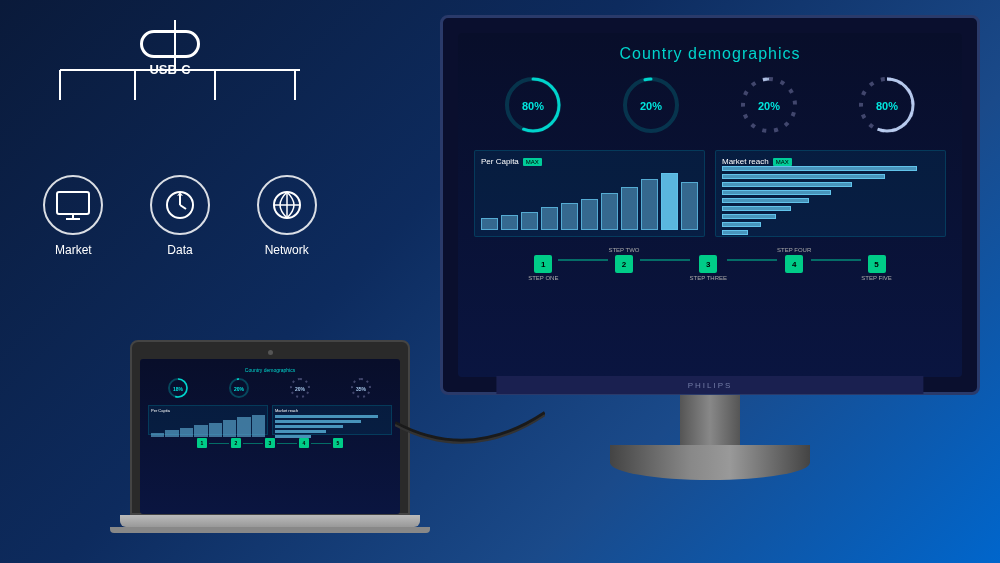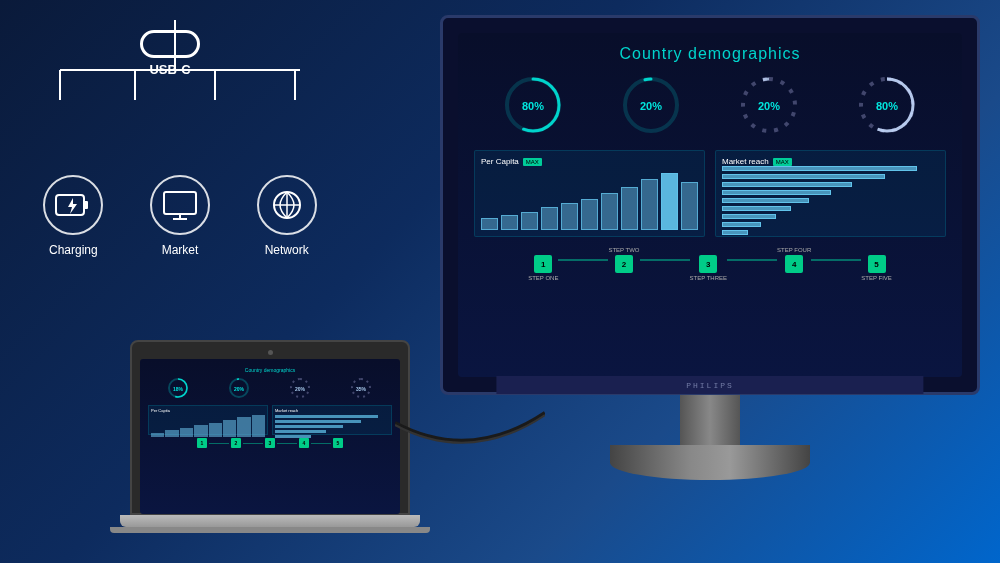--- a/index.html
+++ b/index.html
@@ -108,21 +108,20 @@
       position: absolute;
       bottom: -2px;
       left: 50%;
       transform: translateX(-50%);
       width: 80%;
       height: 18px;
       background: #1a2050;
       display: flex;
       align-items: center;
       justify-content: center;
-      font-family: Liberation Mono, monospace;
     }
 
     .monitor-stand-neck {
       width: 60px;
       height: 50px;
       background: linear-gradient(90deg, #555 0%, #888 50%, #555 100%);
       margin: 0 auto;
       position: relative;
     }
 
@@ -413,45 +412,46 @@
     <line x1="40" y1="50" x2="280" y2="50" stroke="white" stroke-width="2"></line>
 
     <line x1="40" y1="50" x2="40" y2="80" stroke="white" stroke-width="2"></line>
     <line x1="115" y1="50" x2="115" y2="80" stroke="white" stroke-width="2"></line>
     <line x1="195" y1="50" x2="195" y2="80" stroke="white" stroke-width="2"></line>
     <line x1="275" y1="50" x2="275" y2="80" stroke="white" stroke-width="2"></line>
   </svg>
 
   <div class="icons-row">
 
-    <div class="icon-item">
-      <div class="icon-circle">
-        <svg width="36" height="28" viewBox="0 0 36 28">
-
-          <rect x="1" y="4" width="28" height="20" rx="3" ry="3" fill="none" stroke="white" stroke-width="2"></rect>
-          <rect x="29" y="10" width="4" height="8" rx="1" fill="white"></rect>
-
-          <polygon points="18,7 13,16 17,16 15,23 22,13 18,13" fill="white"></polygon>
-        </svg>
-      </div>
-      <span class="icon-label">Charging</span>
-    </div>
 
     <div class="icon-item">
       <div class="icon-circle">
         <svg width="36" height="32" viewBox="0 0 36 32">
 
           <rect x="2" y="3" width="32" height="22" rx="2" fill="none" stroke="white" stroke-width="2"></rect>
           <line x1="18" y1="25" x2="18" y2="30" stroke="white" stroke-width="2"></line>
           <line x1="11" y1="30" x2="25" y2="30" stroke="white" stroke-width="2"></line>
         </svg>
       </div>
       <span class="icon-label">Market</span>
     </div>
 
+    <div class="icon-item">
+      <div class="icon-circle">
+        <svg width="36" height="36" viewBox="0 0 36 36">
+
+          <circle cx="18" cy="18" r="13" fill="none" stroke="white" stroke-width="2"></circle>
+          <line x1="18" y1="8" x2="18" y2="18" stroke="white" stroke-width="2"></line>
+          <line x1="18" y1="18" x2="24" y2="22" stroke="white" stroke-width="2"></line>
+
+          <path d="M18 5 L15 9 L18 8 L21 9 Z" fill="white"></path>
+        </svg>
+      </div>
+      <span class="icon-label">Data</span>
+    </div>
 
     <div class="icon-item">
       <div class="icon-circle">
         <svg width="36" height="36" viewBox="0 0 36 36">
 
           <circle cx="18" cy="18" r="13" fill="none" stroke="white" stroke-width="2"></circle>
 
           <line x1="18" y1="5" x2="18" y2="31" stroke="white" stroke-width="1.5"></line>
 
           <line x1="5" y1="18" x2="31" y2="18" stroke="white" stroke-width="1.5"></line>

